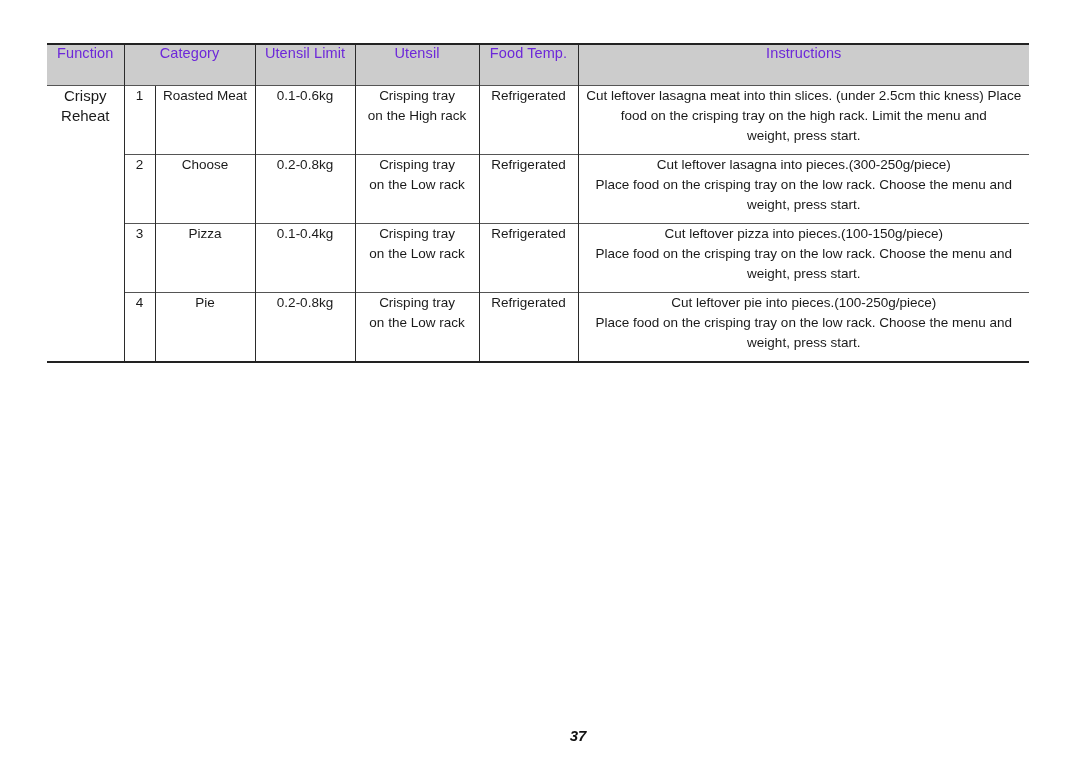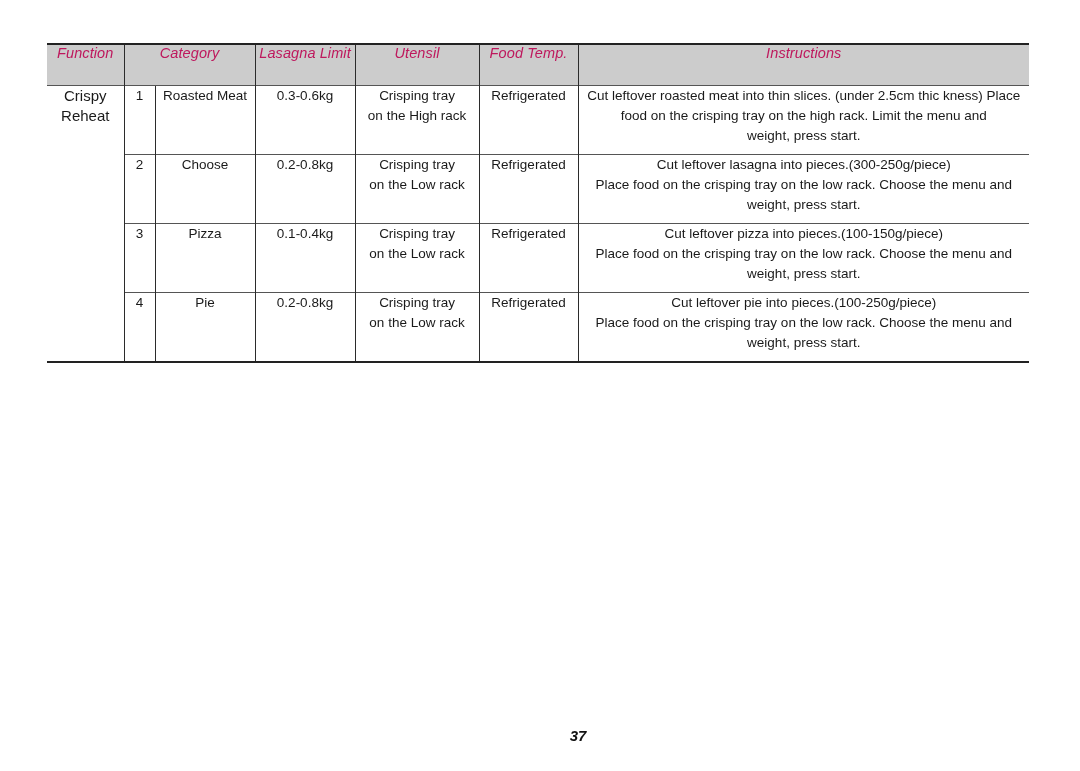--- a/index.html
+++ b/index.html
@@ -42,27 +42,26 @@
     padding: 0;
     vertical-align: top;
     font-weight: normal;
     text-align: center;
   }
 
   
   .head-cell {
     background: #cccccc;
     height: 40px;
-    font-style: italic;
     font-weight: bold;
     font-size: 14.5px;
     letter-spacing: 0.1px;
     vertical-align: middle;
     border-left: 1.6px solid #2b2b2b;
-    color: #be185d;
+    color: #6d28d9;
   }
   .head-cell.first {
     border-left: none;
   }
 
   
   .body-cell {
     border-left: 1.6px solid #2b2b2b;
     border-top: 1.3px solid #555;
     font-size: 13.5px;
@@ -139,44 +138,44 @@
       <col style="width:100px">
       <col style="width:124px">
       <col style="width:99px">
       <col style="width:451px">
     </colgroup>
 
     <thead>
       <tr>
         <th class="head-cell first">Function</th>
         <th class="head-cell" colspan="2">Category</th>
-        <th class="head-cell">Lasagna Limit</th>
+        <th class="head-cell">Utensil Limit</th>
         <th class="head-cell">Utensil</th>
         <th class="head-cell">Food Temp.</th>
         <th class="head-cell">Instructions</th>
       </tr>
     </thead>
 
     <tbody>
 
       <tr>
         <td class="func-cell" rowspan="4">
           <span>Crispy</span><br>
           <span>Reheat</span>
         </td>
         <td class="idx-cell">1</td>
         <td class="body-cell cat-cell">Roasted Meat</td>
-        <td class="body-cell wt-cell">0.3-0.6kg</td>
+        <td class="body-cell wt-cell">0.1-0.6kg</td>
         <td class="body-cell ut-cell">
           <span>Crisping tray</span><br>
           <span>on the High rack</span>
         </td>
         <td class="body-cell temp-cell">Refrigerated</td>
         <td class="body-cell instr-cell">
-          <span class="instr-line">Cut leftover roasted meat into thin slices. (under 2.5cm thic kness) Place</span>
+          <span class="instr-line">Cut leftover lasagna meat into thin slices. (under 2.5cm thic kness) Place</span>
           <span class="instr-line">food on the crisping tray on the high rack. Limit the menu and</span>
           <span class="instr-line">weight, press start.</span>
         </td>
       </tr>
 
       <tr>
         <td class="idx-cell">2</td>
         <td class="body-cell cat-cell">Choose</td>
         <td class="body-cell wt-cell">0.2-0.8kg</td>
         <td class="body-cell ut-cell">

